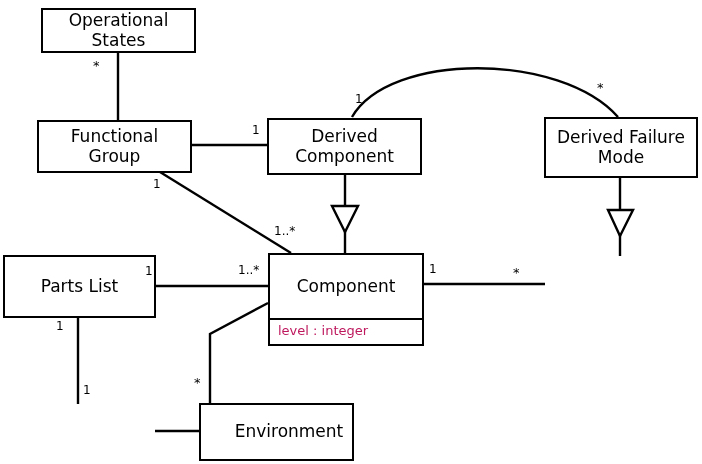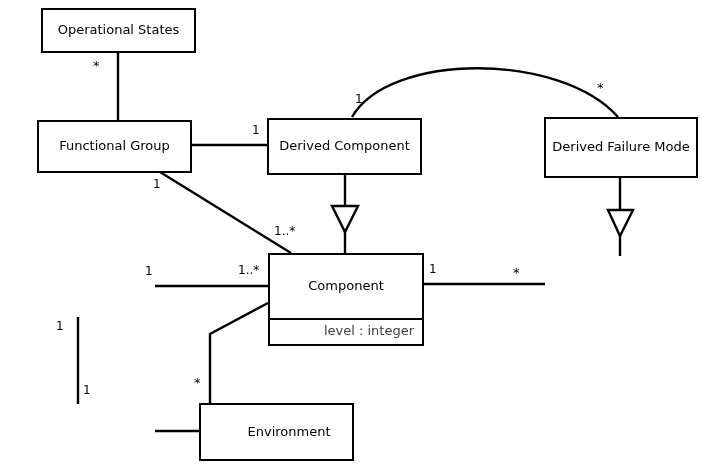--- a/index.html
+++ b/index.html
@@ -30,34 +30,33 @@
     background: #ffffff;
     display: flex;
     flex-direction: column;
     z-index: 5;
   }
   .uml-name {
     flex: 1 1 auto;
     display: flex;
     align-items: center;
     justify-content: center;
-    font-size: 13px;
+    font-size: 17px;
     color: #000000;
     text-align: center;
     padding: 0 4px;
     line-height: 1.15;
   }
   .uml-attrs {
     border-top: 2px solid #000000;
     padding: 4px 8px 5px 8px;
     font-size: 13px;
-    color: #404040;
+    color: #be185d;
     line-height: 1.15;
     white-space: nowrap;
-    text-align: right;
   }
   .mult {
     position: absolute;
     font-size: 12px;
     color: #000000;
     white-space: nowrap;
     z-index: 6;
     line-height: 1;
   }
   .mult-star {
@@ -105,20 +104,23 @@
   </div>
 
   <div class="uml-class" style="left:267px; top:118px; width:155px; height:57px;">
     <div class="uml-name">Derived Component</div>
   </div>
 
   <div class="uml-class" style="left:544px; top:117px; width:154px; height:61px;">
     <div class="uml-name">Derived Failure Mode</div>
   </div>
 
+  <div class="uml-class" style="left:3px; top:255px; width:153px; height:63px;">
+    <div class="uml-name">Parts List</div>
+  </div>
 
   <div class="uml-class" style="left:268px; top:253px; width:156px; height:93px;">
     <div class="uml-name">Component</div>
     <div class="uml-attrs">level : integer</div>
   </div>
 
 
 
   <div class="uml-class" style="left:199px; top:403px; width:155px; height:58px;padding-left:25px;">
     <div class="uml-name">Environment</div>

